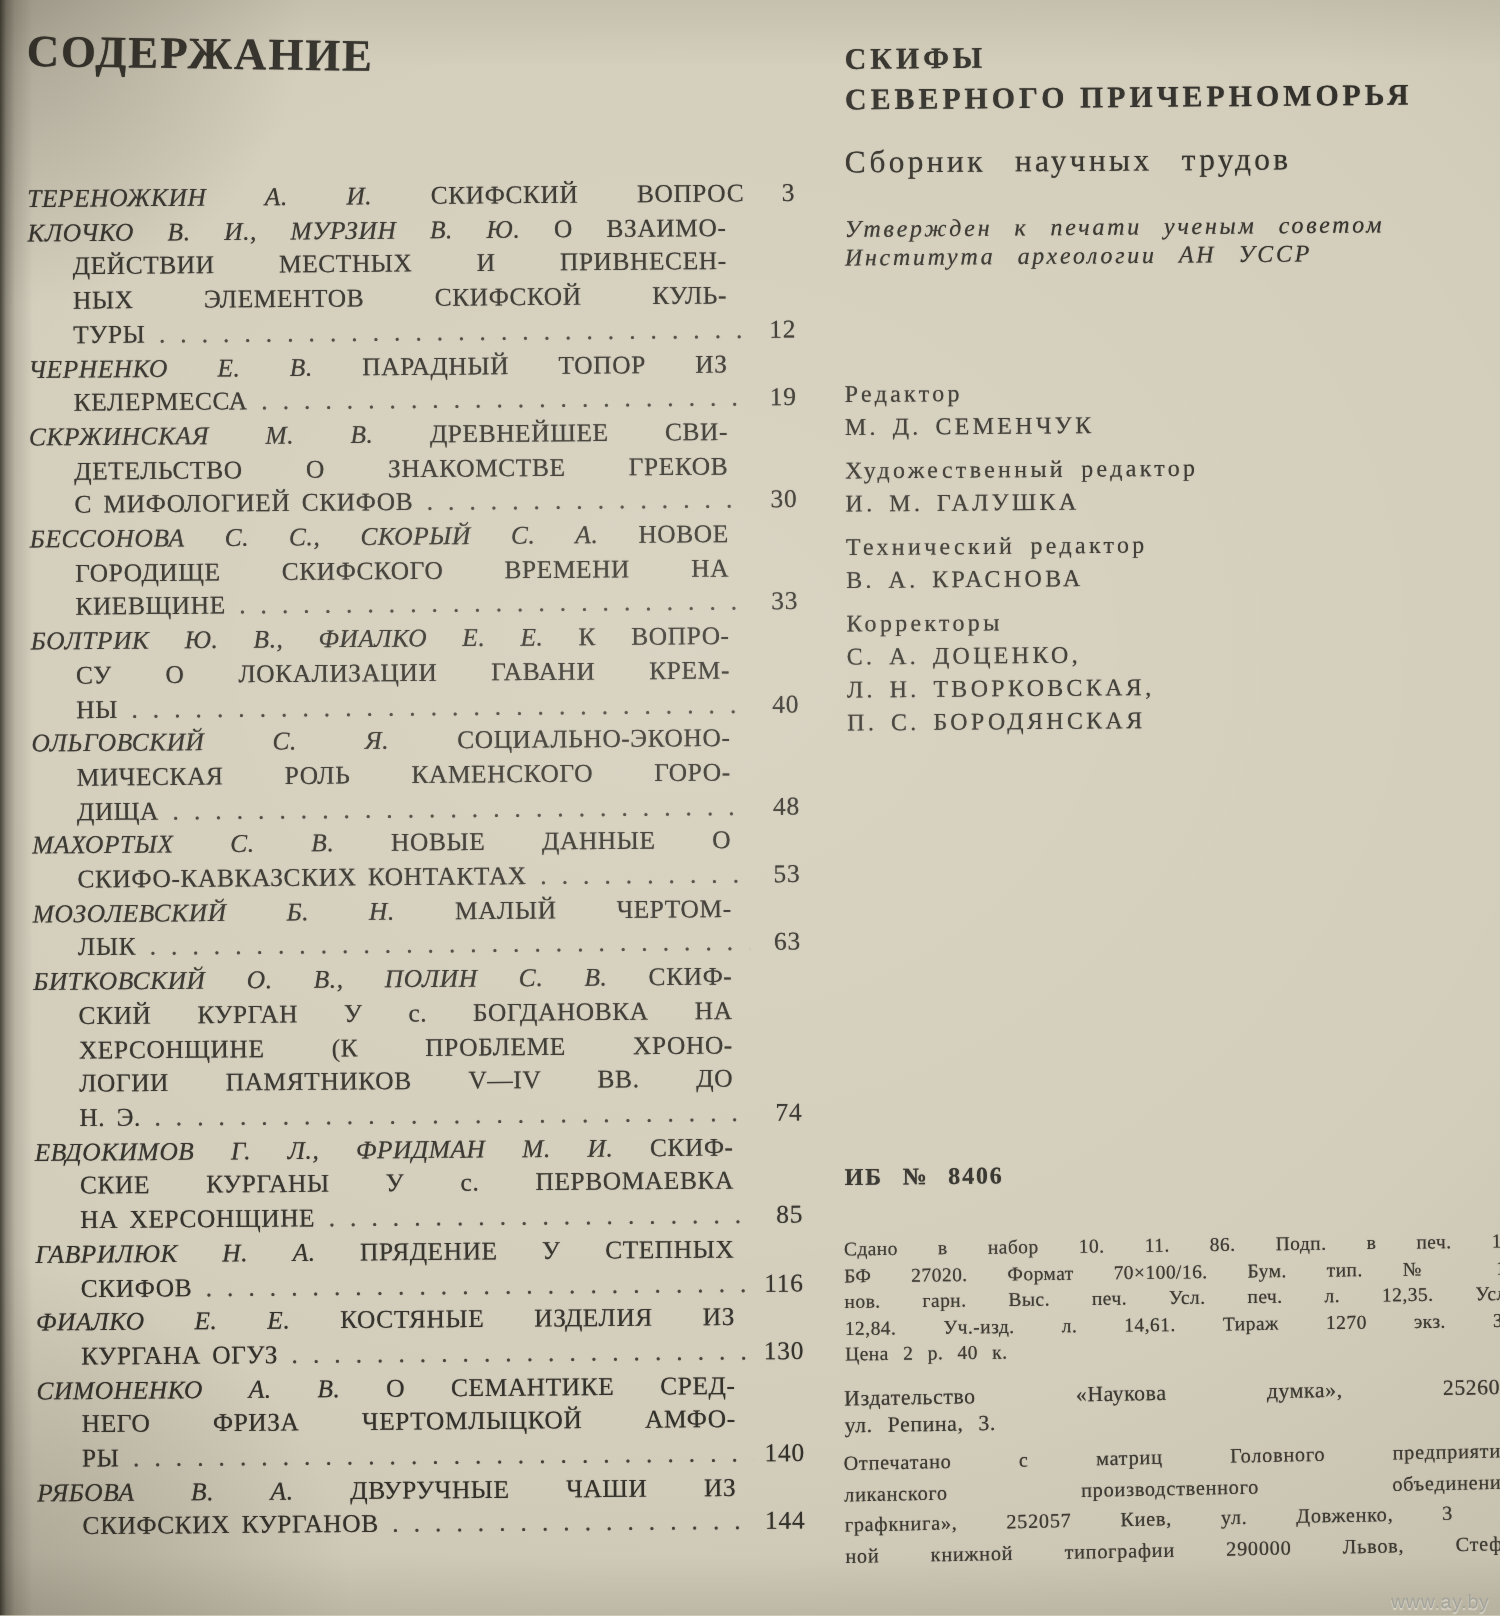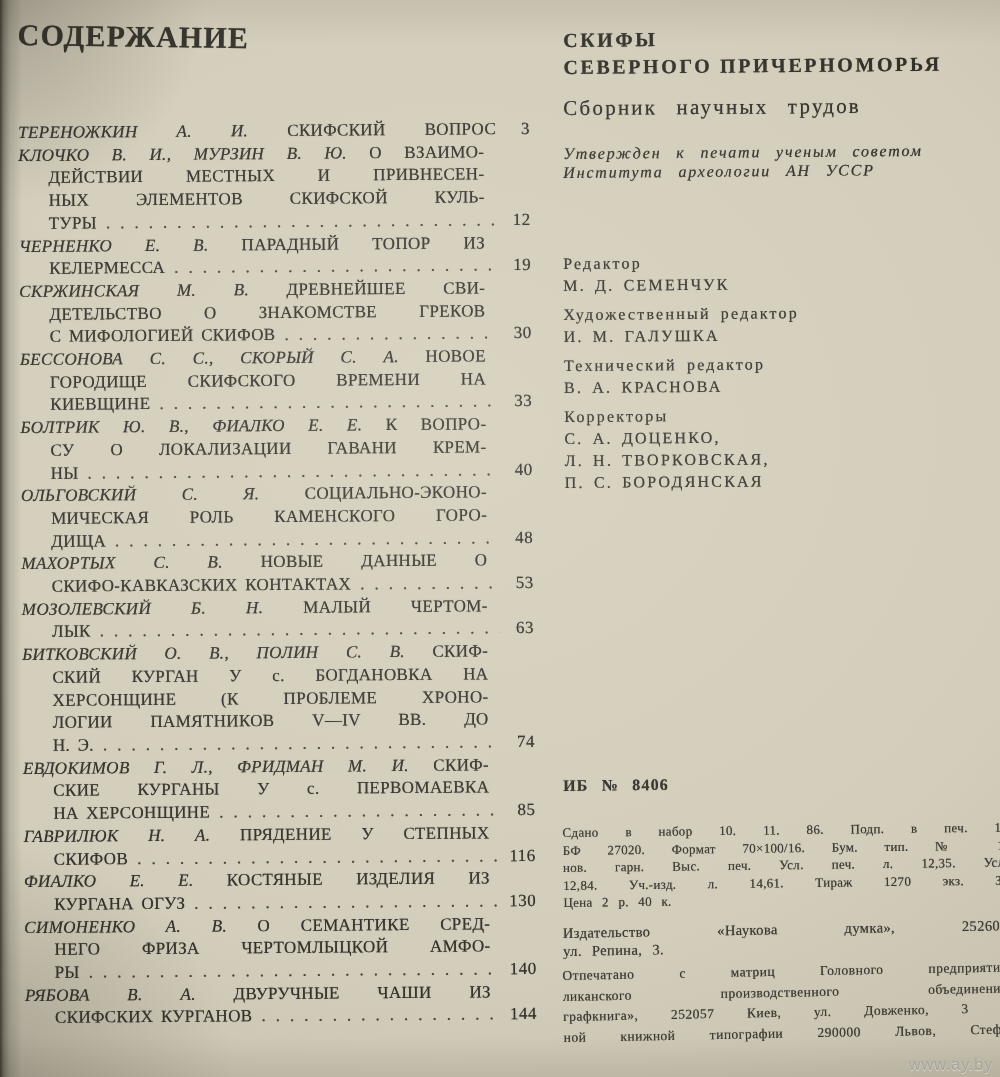--- a/index.html
+++ b/index.html
@@ -81,21 +81,21 @@
   .printer{
     top:966px;width:445px;font-size:13.5px;line-height:20.5px;letter-spacing:.5px;
     color:#3c3a33;transform:rotate(-1.1deg);transform-origin:0 50%;
   }
   .imprint div,.publisher div,.printer div{text-align:justify;text-align-last:justify;}
   .imprint div:last-child,.publisher div:last-child{text-align-last:auto;word-spacing:6px;}
 
   .watermark{
     position:absolute;right:7px;bottom:2px;z-index:10;
     font-family:"Liberation Sans","DejaVu Sans",sans-serif;
-    font-size:17px;letter-spacing:.5px;color:#a3a49c;
+    font-size:13px;letter-spacing:.5px;color:#a3a49c;
     text-shadow:0 1px 1px rgba(245,243,233,.65);
   }
 </style>
 </head>
 <body>
 
 <div class="page">
 
   <h1 class="toc-heading txt-soft">СОДЕРЖАНИЕ</h1>
 

